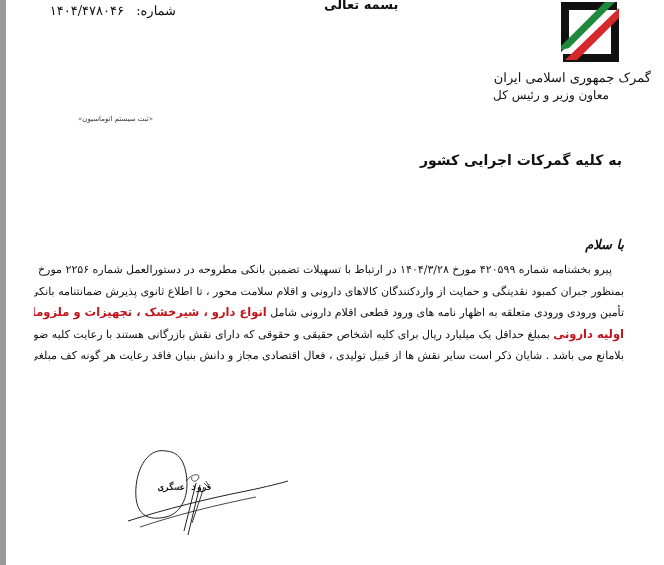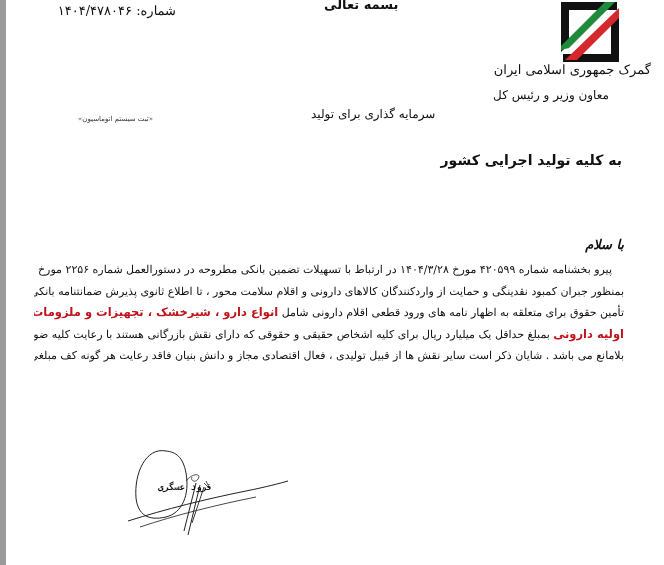--- a/index.html
+++ b/index.html
@@ -30,21 +30,21 @@
     
     .meta {
       position: absolute;
       right: 488px;
       width: 160px;
       direction: rtl;
       text-align: right;
       font-size: 13px;
       white-space: nowrap;
     }
-    .meta .lbl { margin-left: 0; }
+    .meta .lbl { margin-left: 8px; }
     .meta-number { top: 3px; }
     .meta-date { top: 37px; }
     .meta-attach { top: 71px; }
     .meta-auto {
       position: absolute;
       top: 115px;
       left: 72px;
       font-size: 7px;
       color: #333;
       direction: rtl;
@@ -73,21 +73,21 @@
     
     .logo {
       position: absolute;
       left: 549px;
       top: 0px;
       width: 70px;
       height: 64px;
     }
     .org-name {
       position: absolute;
-      top: 62px;
+      top: 70px;
       right: 13px;
       font-size: 13px;
       direction: rtl;
       white-space: nowrap;
     }
     .org-title {
       position: absolute;
       top: 88px;
       right: 55px;
       font-size: 12px;
@@ -182,43 +182,42 @@
 
 <div class="page">
 
   <div class="meta meta-number">
     <span class="lbl">شماره:</span>
     <span>۱۴۰۴/۴۷۸۰۴۶</span>
   </div>
   <div class="meta-auto">«ثبت سیستم اتوماسیون»</div>
 
   <div class="bismillah">بسمه تعالی</div>
-  <div class="slogan">سرمایه گذاری برای تولید</div>
 
   <svg class="logo" viewBox="0 0 70 64">
 
     <polygon points="6,2 62,2 62,10 14,10 14,44 6,52" fill="#111111"></polygon>
     <polygon points="64,14 64,62 8,62 8,54 56,54 56,20" fill="#111111"></polygon>
 
     <polygon points="50,2 60,2 14,48 6,50 6,46" fill="#1f8a3b"></polygon>
 
     <polygon points="64,8 64,18 22,60 10,60" fill="#d4282c"></polygon>
   </svg>
 
   <div class="org-name">گمرک جمهوری اسلامی ایران</div>
   <div class="org-title">معاون وزیر و رئیس کل</div>
 
-  <div class="recipient">به کلیه تولید اجرایی کشور</div>
+  <div class="recipient">به کلیه گمرکات اجرایی کشور</div>
   <div class="greeting">با سلام</div>
 
   <div class="body-text">
     <span class="line first">پیرو بخشنامه شماره ۴۲۰۵۹۹ مورخ ۱۴۰۴/۳/۲۸ در ارتباط با تسهیلات تضمین بانکی مطروحه در دستورالعمل شماره ۲۲۵۶ مورخ ۱۴۰۴/۱/۵</span>
     <span class="line">بمنظور جبران کمبود نقدینگی و حمایت از واردکنندگان کالاهای دارونی و اقلام سلامت محور ، تا اطلاع ثانوی پذیرش ضمانتنامه بانکی برای</span>
     <span class="line">
-      <span>تأمین حقوق برای متعلقه به اظهار نامه های ورود قطعی اقلام دارونی شامل </span><span class="red">انواع دارو ، شیرخشک ، تجهیزات و ملزومات پزشکی و مواد</span>
+      <span>تأمین ورودی ورودی متعلقه به اظهار نامه های ورود قطعی اقلام دارونی شامل </span><span class="red">انواع دارو ، شیرخشک ، تجهیزات و ملزومات پزشکی و مواد</span>
     </span>
     <span class="line">
       <span class="red">اولیه دارونی</span><span> بمبلغ حداقل یک میلیارد ریال برای کلیه اشخاص حقیقی و حقوقی که دارای نقش بازرگانی هستند با رعایت کلیه ضوابط و مقررات</span>
     </span>
     <span class="line">بلامانع می باشد . شایان ذکر است سایر نقش ها از قبیل تولیدی ، فعال اقتصادی مجاز و دانش بنیان فاقد رعایت هر گونه کف مبلغی برای تأمین</span>
   </div>
 
   <svg class="signature" viewBox="0 0 165 95">
     <path d="M40,8 C20,4 8,30 10,55 C12,72 22,78 40,74 C56,70 64,52 60,30 C57,14 50,9 40,8 Z" fill="none" stroke="#222" stroke-width="1"></path>
     <path d="M2,78 C40,66 80,56 120,48 C140,44 155,40 162,38" fill="none" stroke="#222" stroke-width="1"></path>

